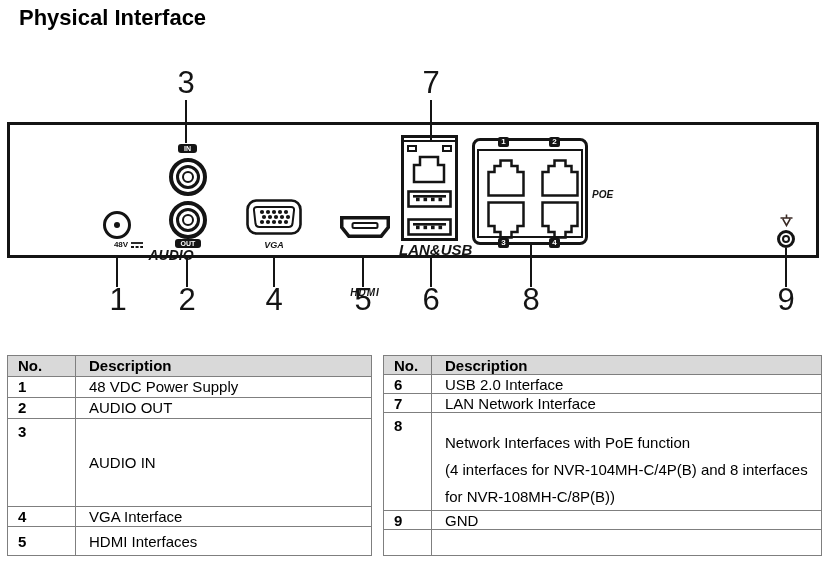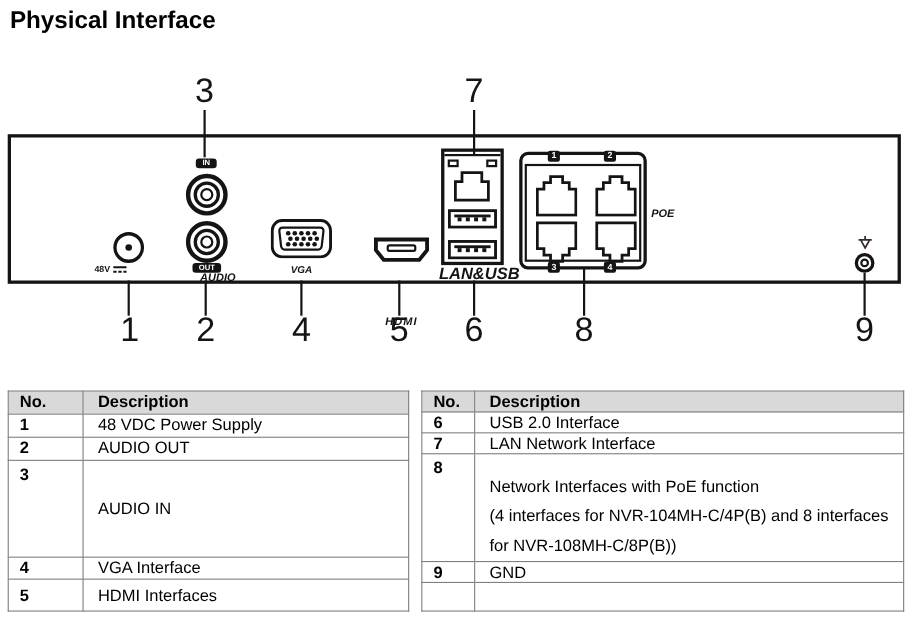--- a/index.html
+++ b/index.html
@@ -2,38 +2,38 @@
 <html><head>
 <meta charset="utf-8">
 <style>
   * { margin:0; padding:0; box-sizing:border-box; }
   html,body { background:#fff; }
   .page {
     position:relative; width:828px; height:574px; background:#ffffff;
     font-family:"Liberation Sans", sans-serif; color:#111; overflow:hidden;
   }
   .abs { position:absolute; }
-  .page-title { left:9px; top:5px; font-size:22px; font-weight:bold; color:#000; }
+  .page-title { left:19px; top:5px; font-size:22px; font-weight:bold; color:#000; }
 
   
   .panel { left:7px; top:122px; width:812px; height:136px; border:3px solid #141414; }
 
   .callout { width:32px; text-align:center; font-size:31px; line-height:34px; color:#141414; }
   .leader { width:2px; background:#141414; }
 
   .lbl { text-align:center; font-weight:bold; color:#141414;font-style:italic; }
   .badge {
     background:#141414; color:#fff; font-weight:bold; text-align:center;
     border-radius:3px; font-size:7px; line-height:9px;
   }
 
   
   .pwr-outer { left:103px; top:211px; width:28px; height:28px; border:3px solid #141414; border-radius:50%; }
   .pwr-dot { left:114px; top:222px; width:6px; height:6px; background:#141414; border-radius:50%; }
-  .pwr-label { left:77px; top:240px; width:48px; font-size:8px; display:flex; align-items:center; justify-content:center; gap:2px; }
+  .pwr-label { left:105px; top:240px; width:48px; font-size:8px; display:flex; align-items:center; justify-content:center; gap:2px; }
 
   
   .rca { width:38px; height:38px; }
   .rca .c1 { position:absolute; left:0; top:0; width:38px; height:38px; border:4px solid #141414; border-radius:50%; }
   .rca .c2 { position:absolute; left:7px; top:7px; width:24px; height:24px; border:3px solid #141414; border-radius:50%; }
   .rca .c3 { position:absolute; left:13px; top:13px; width:12px; height:12px; border:2.5px solid #141414; border-radius:50%; }
 
   
   .lanusb { left:401px; top:135px; width:57px; height:106px; border:3px solid #141414; }
   .lan-topline { position:absolute; left:0px; top:2px; width:51px; height:2px; background:#141414; }
@@ -110,21 +110,21 @@
       <span class="c2"></span>
       <span class="c3"></span>
   </div>
 
   <div class="abs rca" style="left:169px; top:201px;">
     <span class="c1"></span>
       <span class="c2"></span>
       <span class="c3"></span>
   </div>
   <div class="abs badge" style="left:175px; top:239px; width:26px; height:9px;">OUT</div>
-  <div class="abs lbl" style="left:173px; top:247px; width:50px; font-size:10px;">AUDIO</div>
+  <div class="abs lbl" style="left:146px; top:247px; width:50px; font-size:14px;">AUDIO</div>
 
   <svg class="abs" style="left:246px; top:199px;" width="56" height="36" viewBox="0 0 56 36">
     <rect x="1.5" y="1.5" width="53" height="33" rx="9" fill="none" stroke="#141414" stroke-width="2.6"></rect>
     <path d="M11 8 H45 Q48.5 8 48 11.5 L46.5 24.5 Q46 28 42.5 28 H13.5 Q10 28 9.5 24.5 L8 11.5 Q7.5 8 11 8 Z" fill="none" stroke="#141414" stroke-width="2"></path>
     <g fill="#141414">
       <circle cx="16" cy="13" r="2.1"></circle>
         <circle cx="22" cy="13" r="2.1"></circle>
         <circle cx="28" cy="13" r="2.1"></circle>
         <circle cx="34" cy="13" r="2.1"></circle>
         <circle cx="40" cy="13" r="2.1"></circle>

